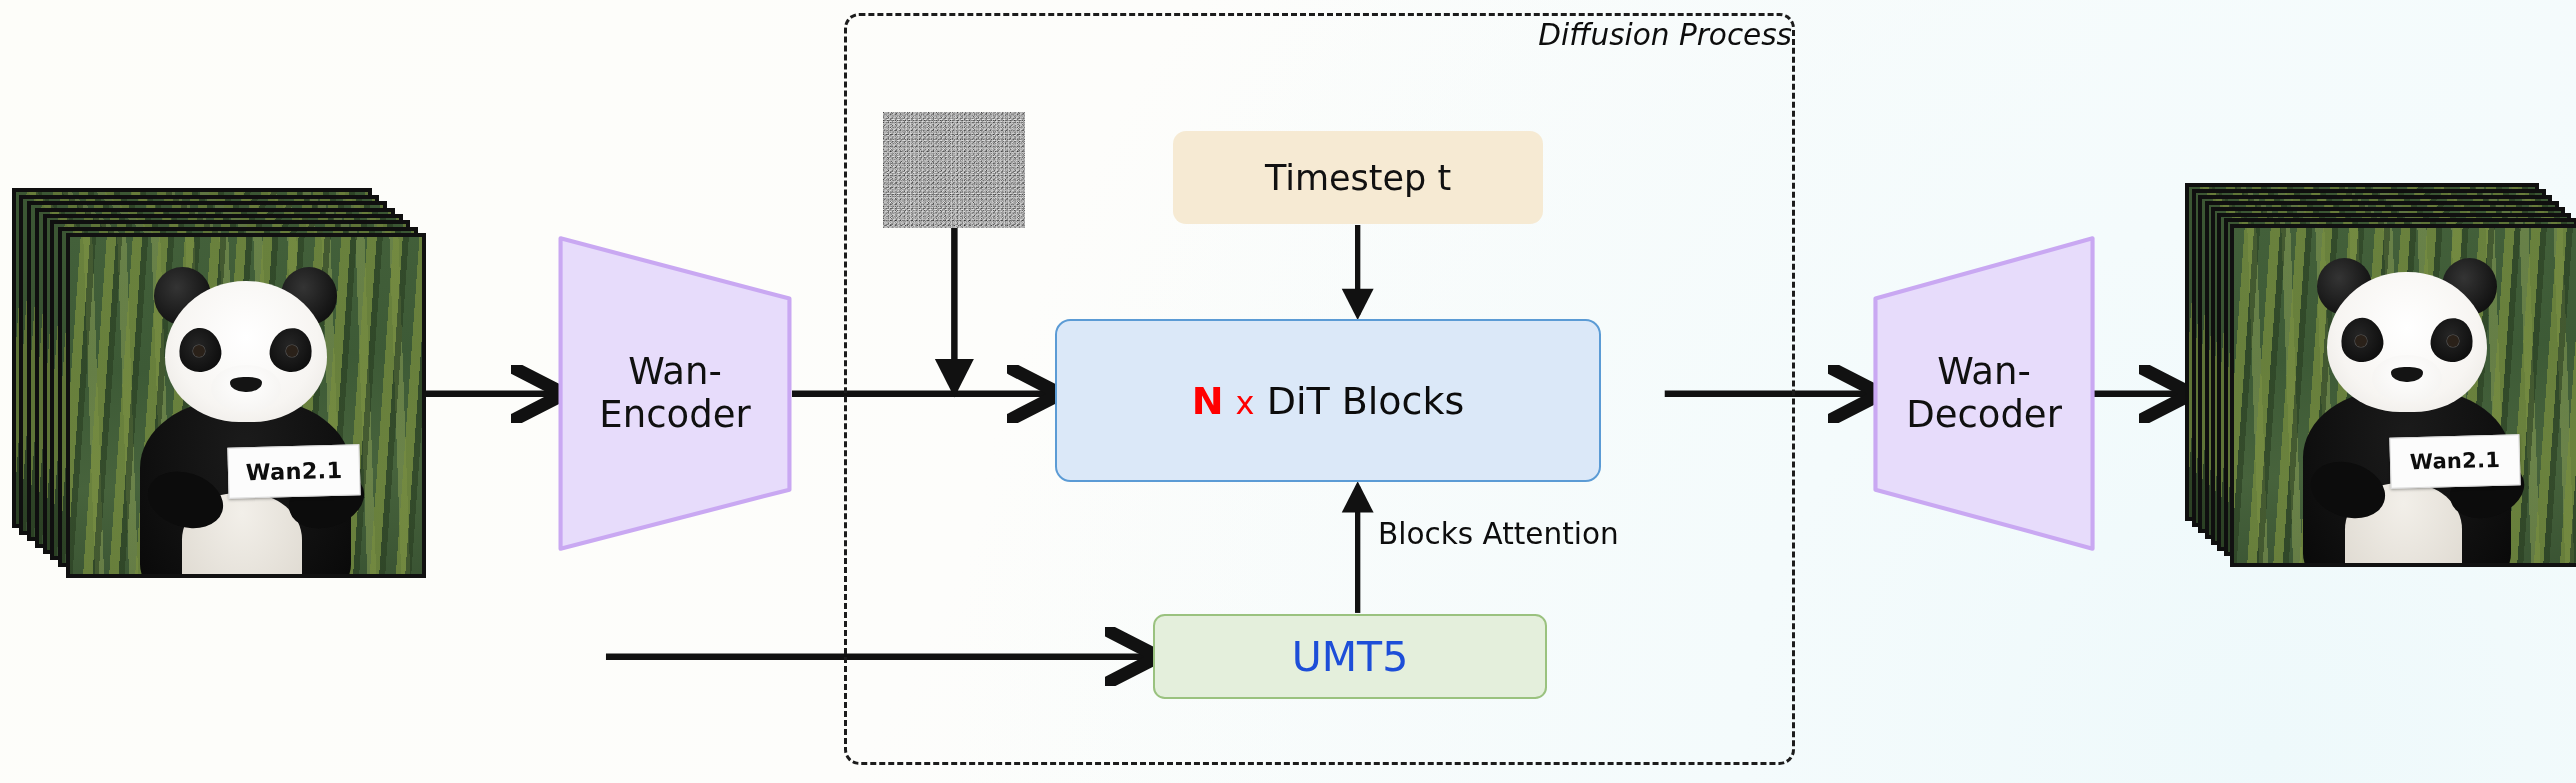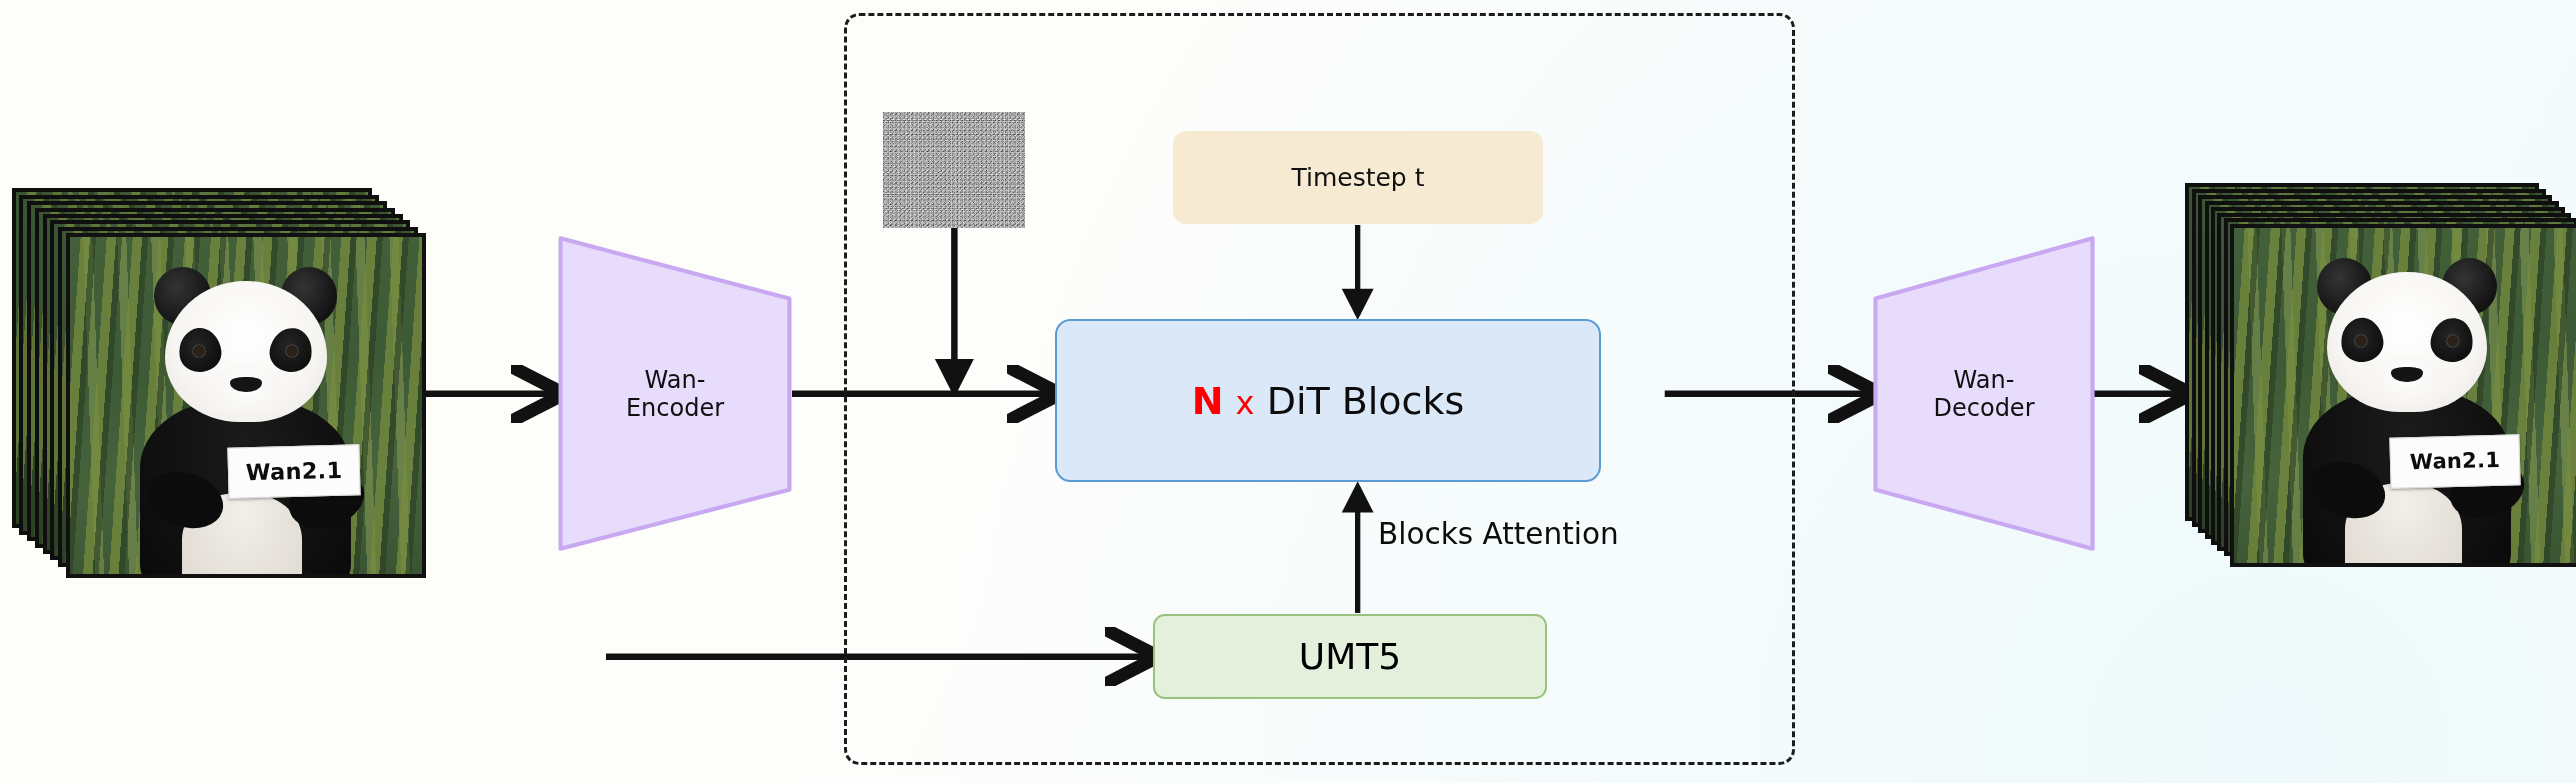--- a/index.html
+++ b/index.html
@@ -190,21 +190,21 @@
 
   
   .trap { position: absolute; }
   .trap svg { display: block; overflow: visible; }
   .trap .lbl {
     position: absolute;
     left: 0; right: 0;
     top: 50%;
     transform: translateY(-50%);
     text-align: center;
-    font-size: 24px;
+    font-size: 37px;
     line-height: 1.18;
     color: #101010;
     white-space: pre-line;
     font-family: "DejaVu Sans", sans-serif;
     pointer-events: none;
   }
 
   
   #diffusion-box {
     position: absolute;
@@ -252,41 +252,41 @@
     display: flex;
     align-items: center;
     justify-content: center;
     text-align: center;
     font-family: "DejaVu Sans", sans-serif;
   }
   #timestep-box {
     left: 1173px; top: 131px; width: 370px; height: 93px;
     background: #f6ead3;
     border-radius: 13px;
-    font-size: 25px;
+    font-size: 35px;
     color: #111111;
   }
   #dit-box {
     left: 1055px; top: 319px; width: 546px; height: 163px;
     background: #dbe8f8;
     border: 2.4px solid #5b9bd5;
     border-radius: 15.4px;
     font-size: 38px;
     color: #111111;
   }
   #dit-box .n { color: #ff0000; font-weight: 700; }
   #dit-box .x { color: #ff0000; font-weight: 400; font-size: 32px; }
   #dit-box .rest { color: #0c0c0c; }
   #umt5-box {
     left: 1153px; top: 614px; width: 394px; height: 85px;
     background: #e4efdc;
     border: 2.4px solid #9ac27f;
     border-radius: 11.8px;
-    font-size: 36px;
-    color: #000000;
+    font-size: 41px;
+    color: #1d4ed8;
   }
 
   
   #cross-attention-label {
     position: absolute;
     left: 1378px;
     top: 517px;
     font-size: 29.5px;
     color: #0d0d0d;
     white-space: nowrap;
@@ -367,20 +367,21 @@
 
   <div class="trap" id="encoder" style="left:558px; top:236px; width:234px; height:315px;">
     <svg width="234" height="315" viewBox="0 0 396 534">
       <polygon points="4,4 392,106 392,430 4,530" fill="#e7dcfb" stroke="#c9a8f2" stroke-width="7" stroke-linejoin="round"></polygon>
     </svg>
     <div class="lbl">Wan-
 Encoder</div>
   </div>
 
   <div id="diffusion-box"></div>
+  <div id="diffusion-label">Diffusion Process</div>
 
   <div id="noise-patch"></div>
 
   <div class="node" id="timestep-box">
     <span>Timestep t</span>
   </div>
 
   <div class="node" id="dit-box">
     <span>
       <span class="n">N</span><span>&nbsp;</span><span class="x">x</span><span>&nbsp;</span><span class="rest">DiT Blocks</span>

